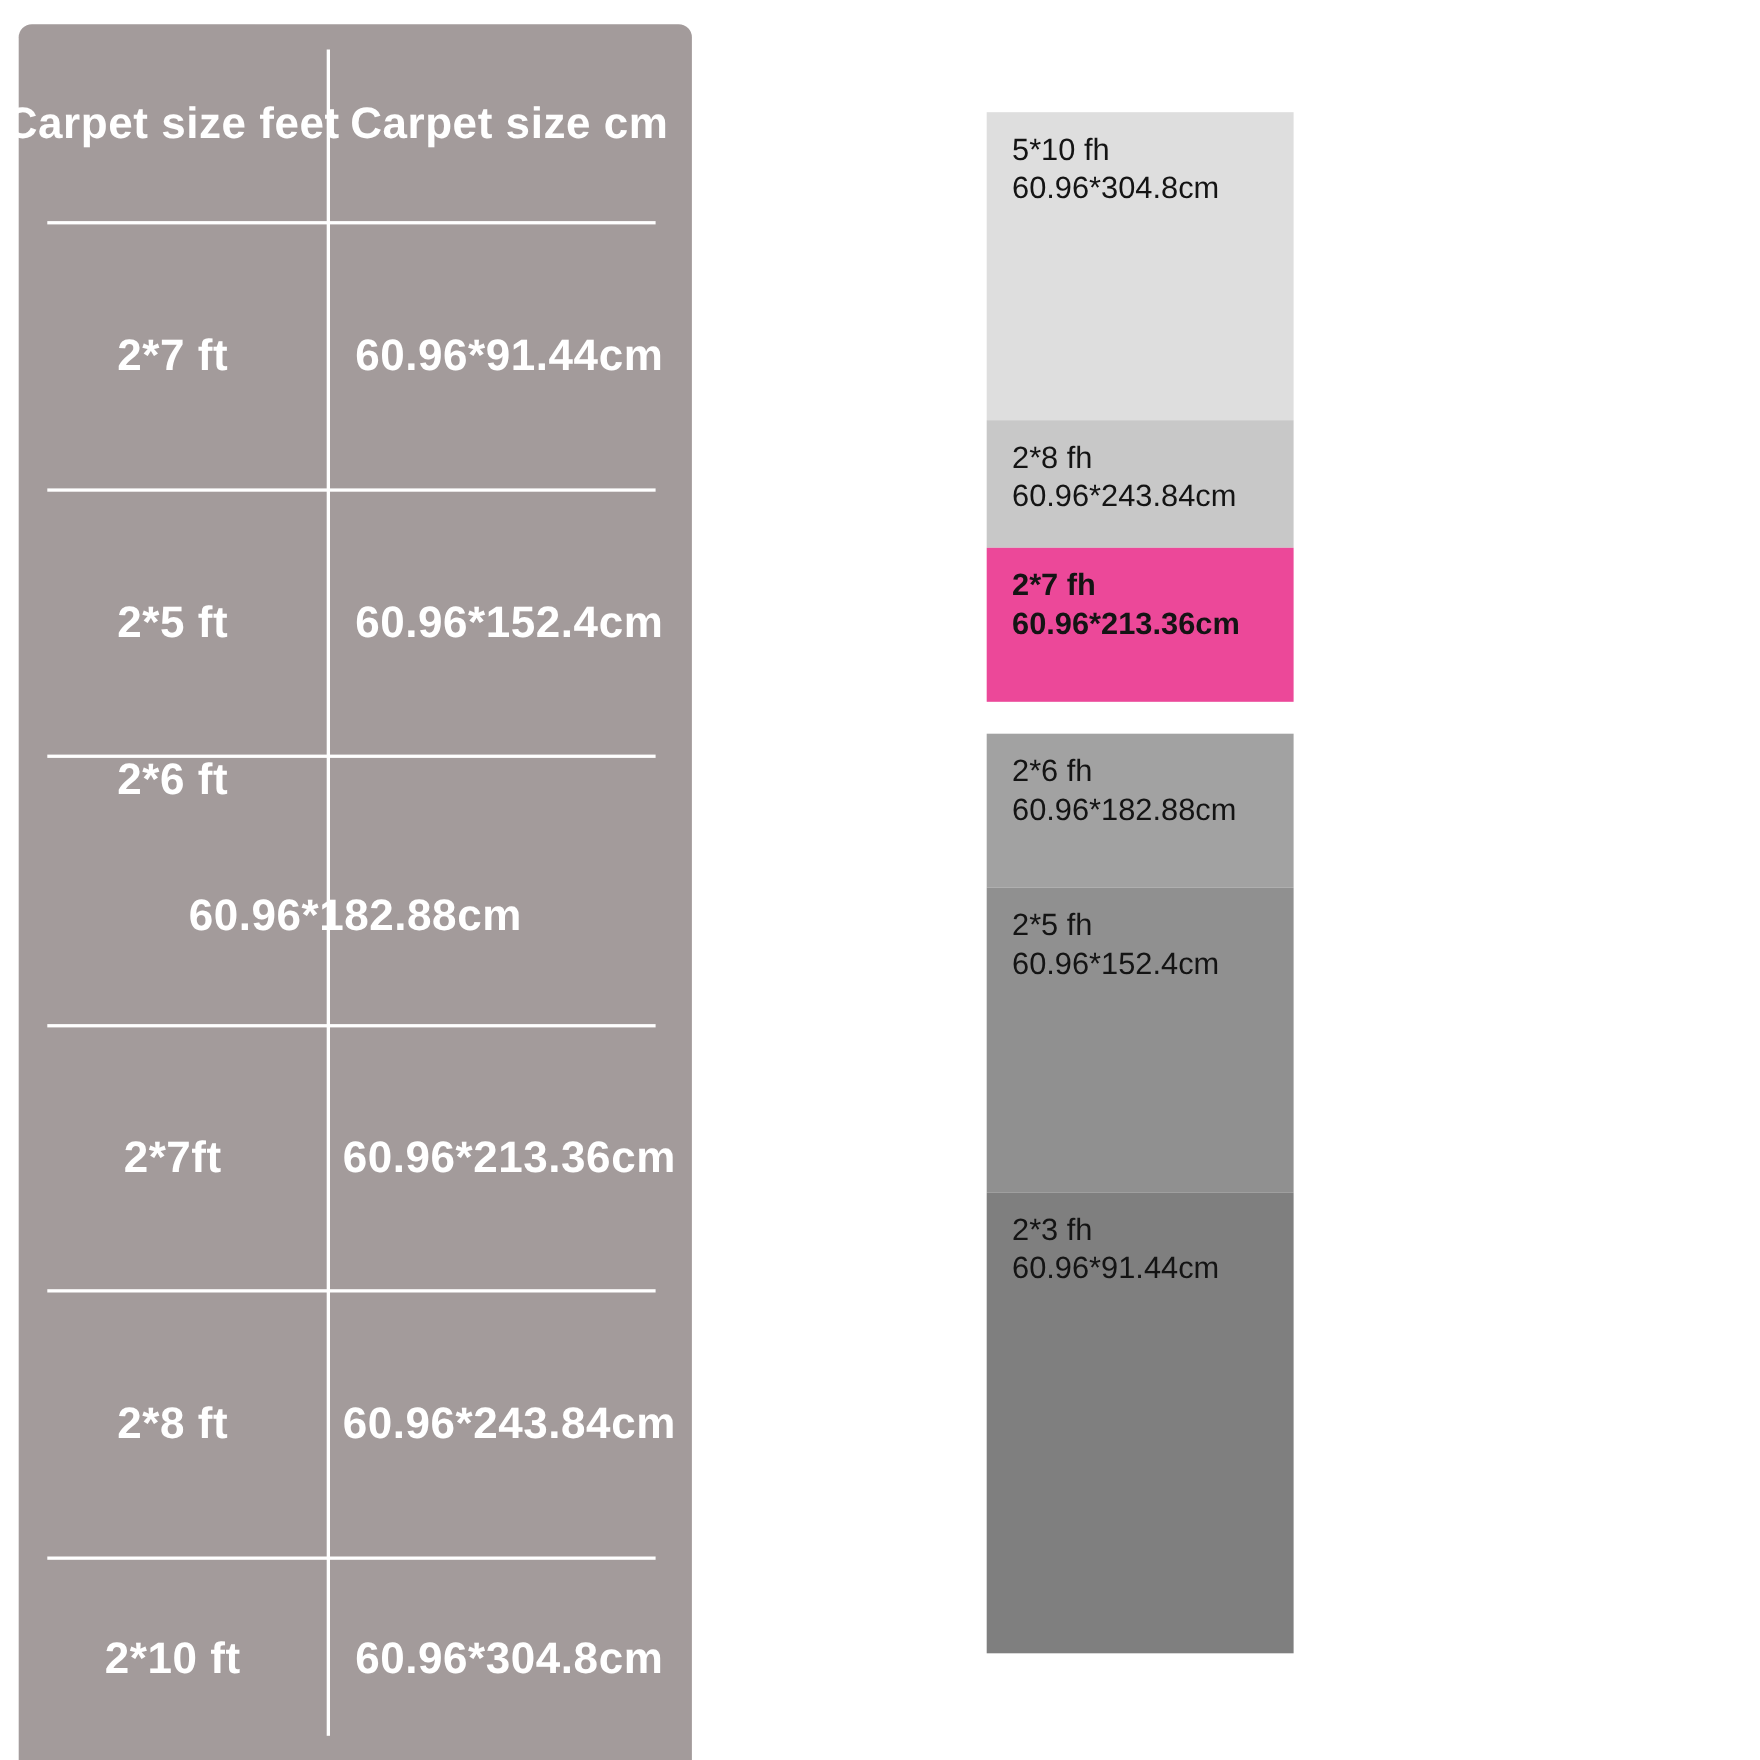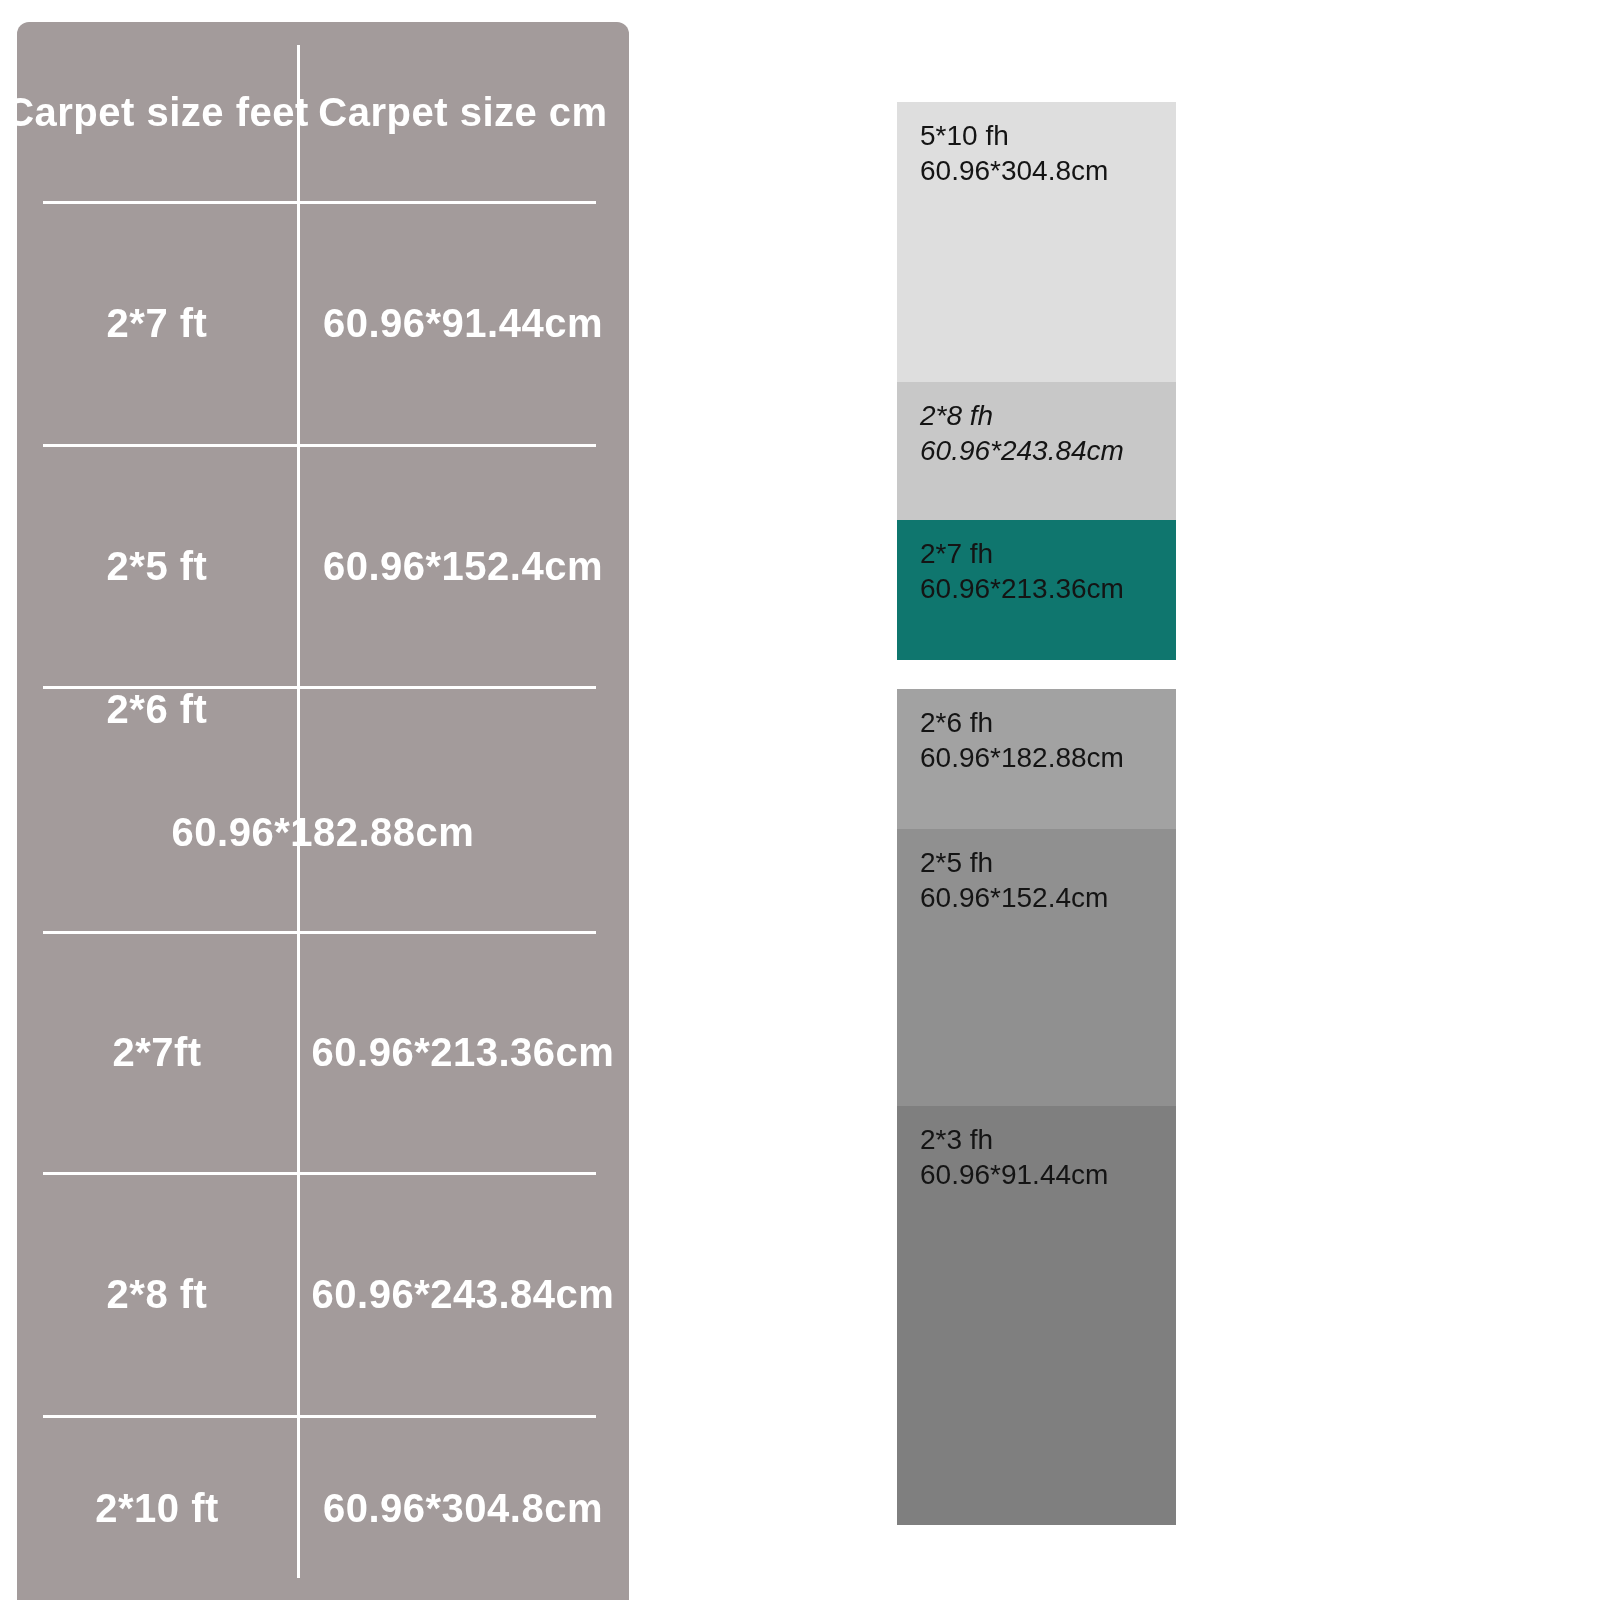--- a/index.html
+++ b/index.html
@@ -75,21 +75,21 @@
     box-sizing: border-box;
     width: 279px;
     padding: 16px 12px 0 23px;
     color: #141414;
     font-size: 28px;
     line-height: 35px;
     white-space: nowrap;
   }
   .block .b-label, .block .b-cm { display: block; }
   .b1 { height: 280px; }
-  .b2 { height: 138px; font-style: italic; }
+  .b2 { height: 116px; }
   .b3 { height: 140px; }
   .b4 { height: 140px; }
   .b5 { height: 277px; }
   .b6 { height: 419px; }
 </style>
 </head>
 <body>
 
 <div id="canvas">
 
@@ -130,21 +130,21 @@
 
   <section class="size-stack">
     <div class="block b1" style="background: rgb(222, 222, 222);">
       <span class="b-label">5*10 fh</span>
       <span class="b-cm">60.96*304.8cm</span>
     </div>
     <div class="block b2" style="background: rgb(200, 200, 200);">
       <span class="b-label">2*8 fh</span>
       <span class="b-cm">60.96*243.84cm</span>
     </div>
-    <div class="block b3" style="background: #0f766e;">
+    <div class="block b3" style="background: #ec4899; font-weight: bold;">
       <span class="b-label">2*7 fh</span>
       <span class="b-cm">60.96*213.36cm</span>
     </div>
     <div class="block b4" style="background: rgb(162, 162, 162); margin-top: 29px;">
       <span class="b-label">2*6 fh</span>
       <span class="b-cm">60.96*182.88cm</span>
     </div>
     <div class="block b5" style="background: rgb(144, 144, 144);">
       <span class="b-label">2*5 fh</span>
       <span class="b-cm">60.96*152.4cm</span>

